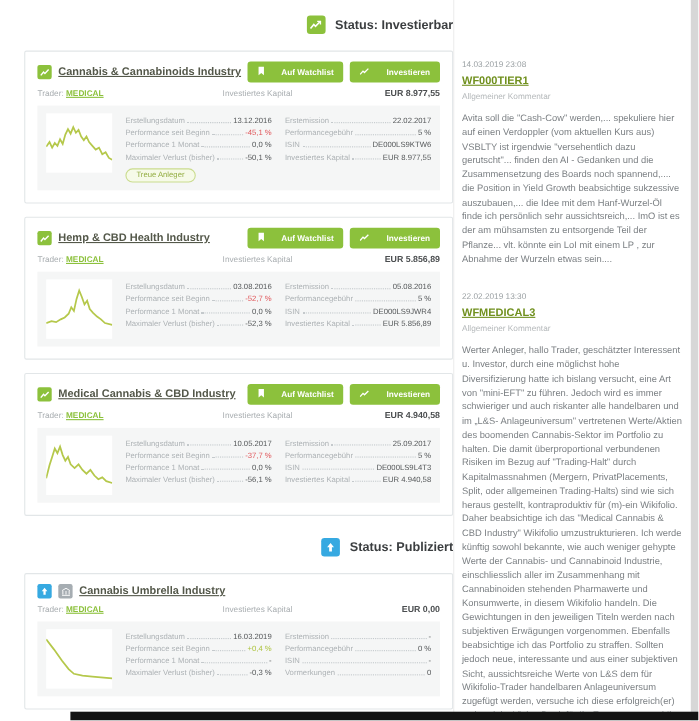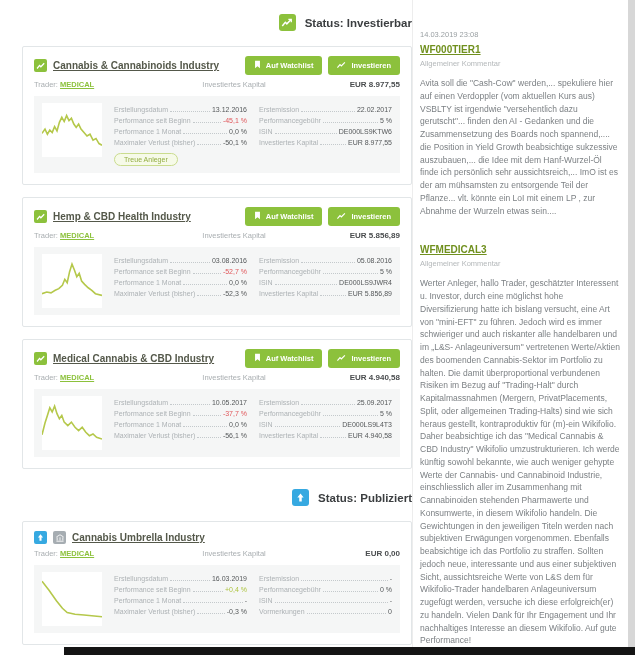--- a/index.html
+++ b/index.html
@@ -15,21 +15,21 @@
   .sec-title{font-size:11.5px;font-weight:bold;color:#3b3e40;}
 
   .card{background:#fff;border:1px solid #e2e6e8;border-radius:2px;padding:9px 11px 11px;margin-bottom:12px;}
   .card-head{display:flex;align-items:center;}
   .cicon{width:13px;height:13px;border-radius:2px;display:flex;align-items:center;justify-content:center;flex:none;margin-right:6px;}
   .cicon.green{background:#8cc13c;}
   .cicon.blue{background:#36a9e1;}
   .cicon.grey{background:#a6adb2;}
   .ctitle{font-size:10px;font-weight:bold;color:#54584a;text-decoration:underline;cursor:pointer;white-space:nowrap;}
   .btns{margin-left:auto;display:flex;gap:6px;}
-  .btn{display:flex;align-items:center;gap:5px;background:#8cc13c;border:none;border-radius:3px;color:#fff;font-family:inherit;
+  .btn{display:flex;align-items:center;gap:15px;background:#8cc13c;border:none;border-radius:3px;color:#fff;font-family:inherit;
        font-size:7.5px;font-weight:bold;padding:4px 9px;cursor:pointer;}
   .sub-row{display:flex;align-items:flex-end;margin-top:5px;}
   .trader-part{width:46%;font-size:7.5px;color:#a9aeb1;}
   .trader-link{color:#8cc13c;font-weight:bold;text-decoration:underline;cursor:pointer;}
   .cap-part{flex:1;display:flex;justify-content:space-between;align-items:baseline;}
   .cap-label{font-size:7.5px;color:#a9aeb1;}
   .cap-value{font-size:8px;font-weight:bold;color:#4a4d4f;}
 
   .detail{background:#f5f6f6;margin-top:7px;padding:7px 8px;display:flex;gap:12px;align-items:flex-start;}
   .sparkbox{background:#fff;width:60px;height:54px;flex:none;display:flex;align-items:center;}
@@ -40,21 +40,21 @@
   .dd{flex:1;border-bottom:1px dotted #c4c9cc;margin:0 2px;height:8px;min-width:6px;}
   .dv{color:#55585a;}
   .dv.neg{color:#e0575b;}
   .dv.pos{color:#aec440;}
   .badge{display:inline-block;margin-top:6px;font-size:7px;color:#93ad42;background:#f6fae8;border:1px solid #cadc8e;border-radius:8px;padding:2px 9px;}
 
   
   .vdiv{position:absolute;left:412px;top:0;width:1px;height:648px;background:#ededed;}
   .right-col{position:absolute;left:420px;top:30px;width:200px;}
   .comment{margin-bottom:22px;}
-  .cdate{font-size:7.5px;color:#9aa0a3;}
+  .cdate{font-size:7.5px;color:#9aa0a3;margin-top:24px;}
   .csym{display:inline-block;font-size:10px;font-weight:bold;color:#70901e;text-decoration:underline;cursor:pointer;margin-top:3px;}
   .ctype{font-size:7.5px;color:#b4b8ba;margin-top:2px;}
   .cbody{font-size:8.5px;color:#7c8084;line-height:1.5;margin-top:9px;}
 
   
   .edge-strip{position:absolute;right:0;top:0;width:7px;height:655px;background:#d7d7d7;}
   .taskbar{position:absolute;left:64px;right:0;bottom:0;height:8px;background:#141414;z-index:5;}
 </style>
 </head>
 <body>
@@ -377,20 +377,21 @@
   <div class="right-col">
 
     <div class="comment">
       <div class="cdate">14.03.2019 23:08</div>
       <span class="csym">WF000TIER1</span>
       <div class="ctype">Allgemeiner Kommentar</div>
       <div class="cbody">Avita soll die "Cash-Cow" werden,... spekuliere hier auf einen Verdoppler (vom aktuellen Kurs aus) VSBLTY ist irgendwie "versehentlich dazu gerutscht"... finden den AI - Gedanken und die Zusammensetzung des Boards noch spannend,.... die Position in Yield Growth beabsichtige sukzessive auszubauen,... die Idee mit dem Hanf-Wurzel-Öl finde ich persönlich sehr aussichtsreich,... ImO ist es der am mühsamsten zu entsorgende Teil der Pflanze... vlt. könnte ein LoI mit einem LP , zur Abnahme der Wurzeln etwas sein....</div>
     </div>
 
     <div class="comment">
+      <div class="cdate">22.02.2019 13:30</div>
       <span class="csym">WFMEDICAL3</span>
       <div class="ctype">Allgemeiner Kommentar</div>
       <div class="cbody">Werter Anleger, hallo Trader, geschätzter Interessent u. Investor, durch eine möglichst hohe Diversifizierung hatte ich bislang versucht, eine Art von "mini-EFT" zu führen. Jedoch wird es immer schwieriger und auch riskanter alle handelbaren und im „L&amp;S- Anlageuniversum" vertretenen Werte/Aktien des boomenden Cannabis-Sektor im Portfolio zu halten. Die damit überproportional verbundenen Risiken im Bezug auf "Trading-Halt" durch Kapitalmassnahmen (Mergern, PrivatPlacements, Split, oder allgemeinen Trading-Halts) sind wie sich heraus gestellt, kontraproduktiv für (m)-ein Wikifolio. Daher beabsichtige ich das "Medical Cannabis &amp; CBD Industry" Wikifolio umzustrukturieren. Ich werde künftig sowohl bekannte, wie auch weniger gehypte Werte der Cannabis- und Cannabinoid Industrie, einschliesslich aller im Zusammenhang mit Cannabinoiden stehenden Pharmawerte und Konsumwerte, in diesem Wikifolio handeln. Die Gewichtungen in den jeweiligen Titeln werden nach subjektiven Erwägungen vorgenommen. Ebenfalls beabsichtige ich das Portfolio zu straffen. Sollten jedoch neue, interessante und aus einer subjektiven Sicht, aussichtsreiche Werte von L&amp;S dem für Wikifolio-Trader handelbaren Anlageuniversum zugefügt werden, versuche ich diese erfolgreich(er) zu handeln. Vielen Dank für Ihr Engagement und Ihr nachhaltiges Interesse an diesem Wikifolio. Auf gute Performance!</div>
       
     </div>
 
   </div>
 
   <div class="edge-strip"></div>
   <div class="taskbar"></div>

